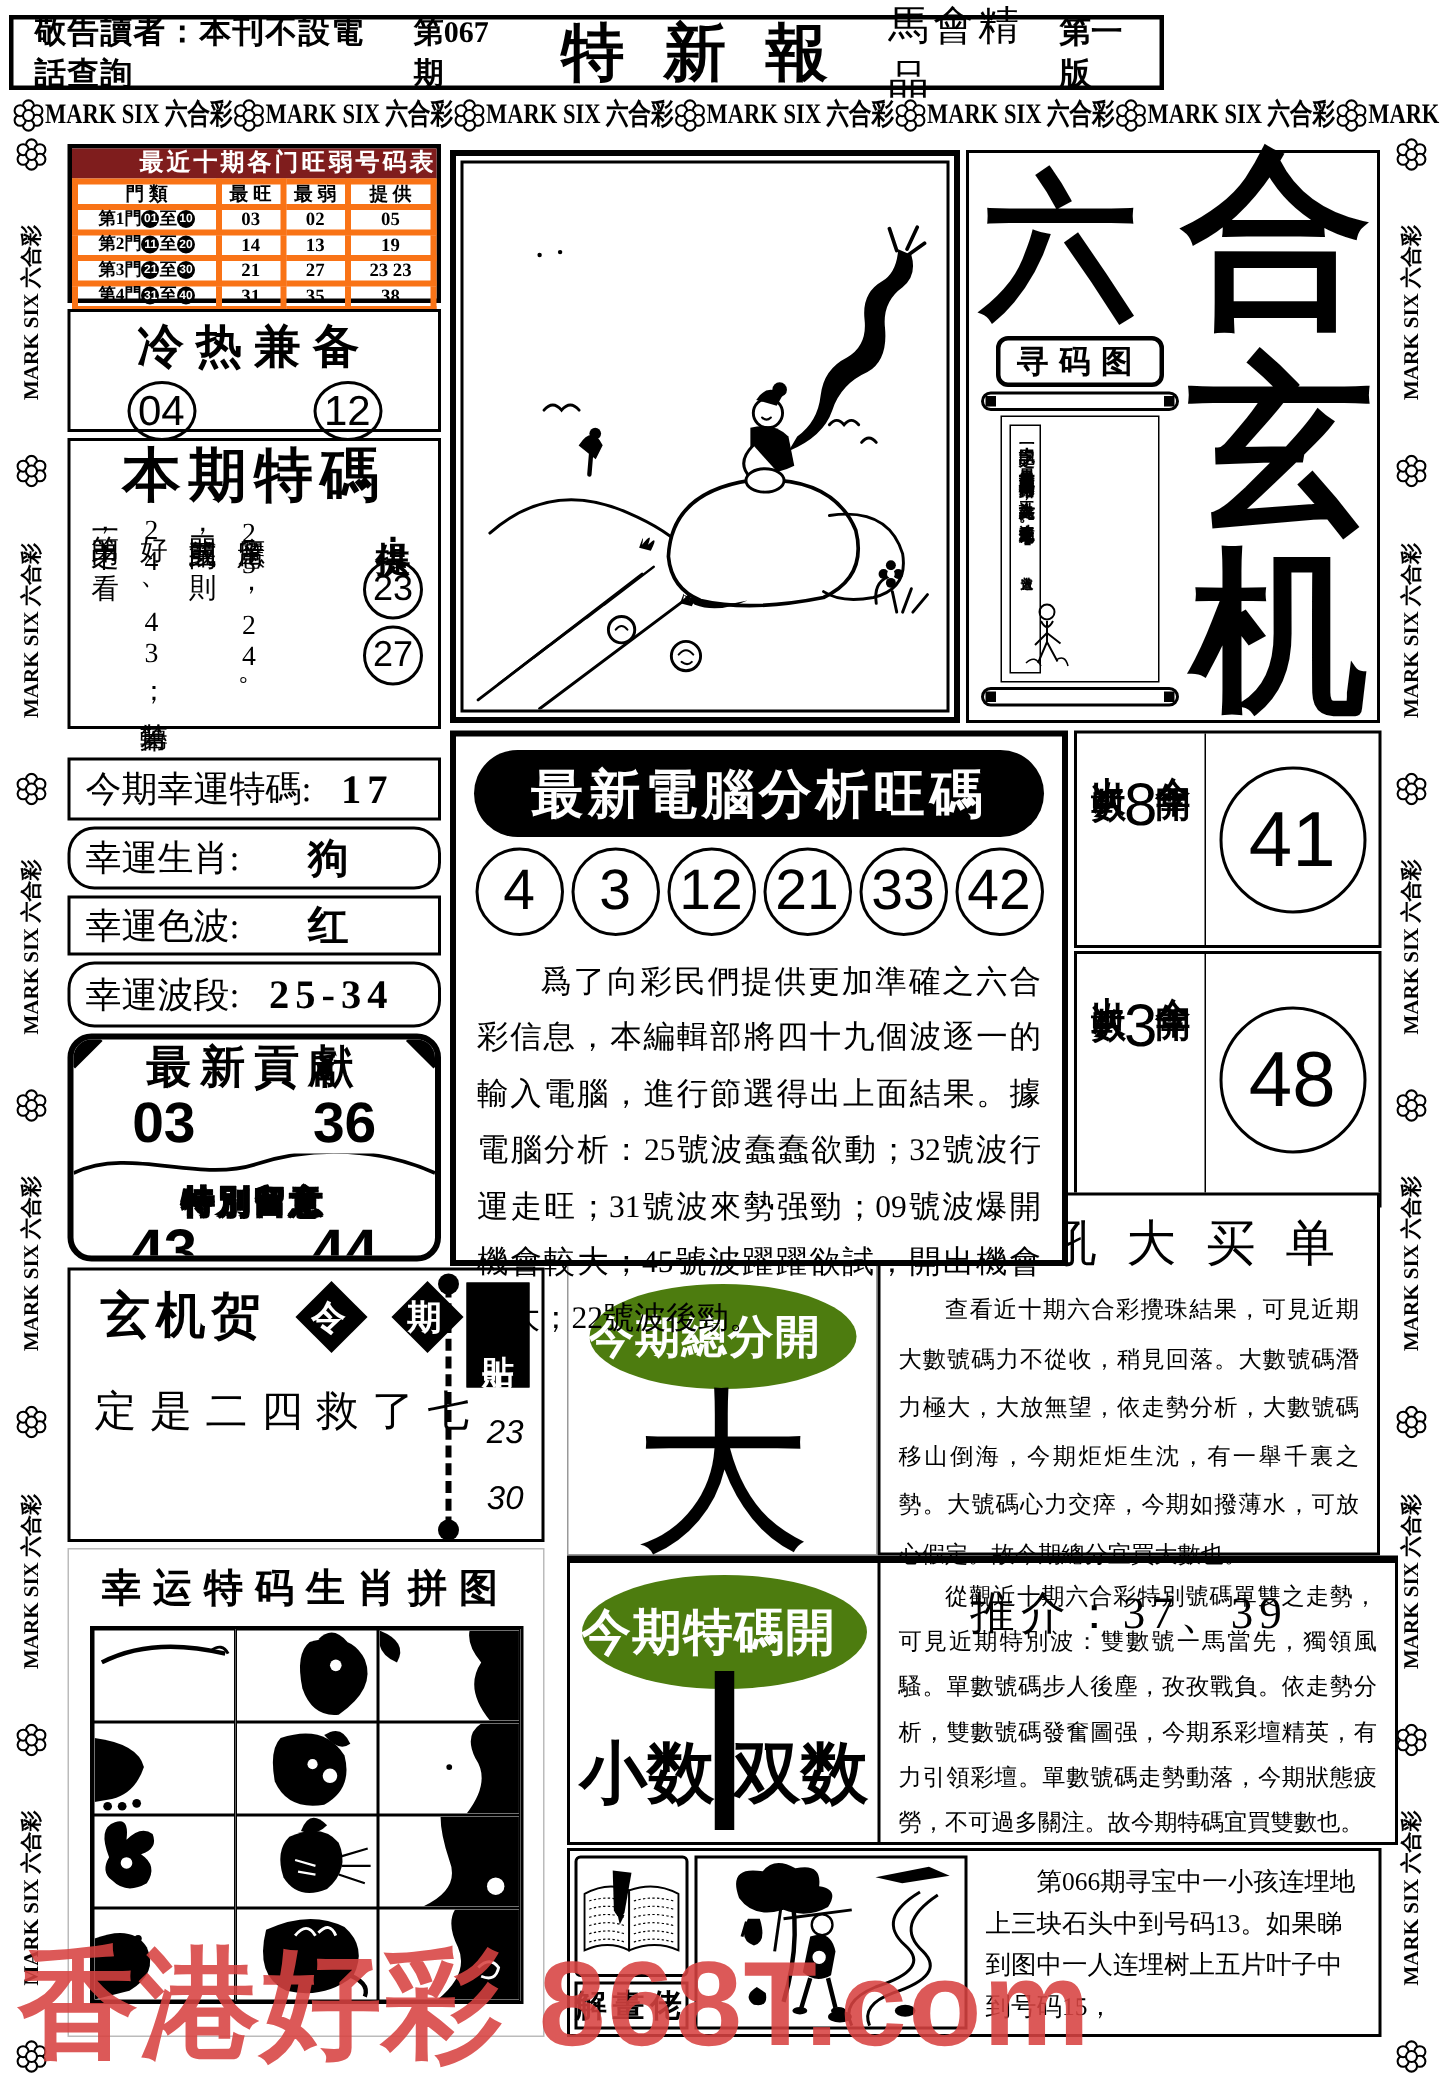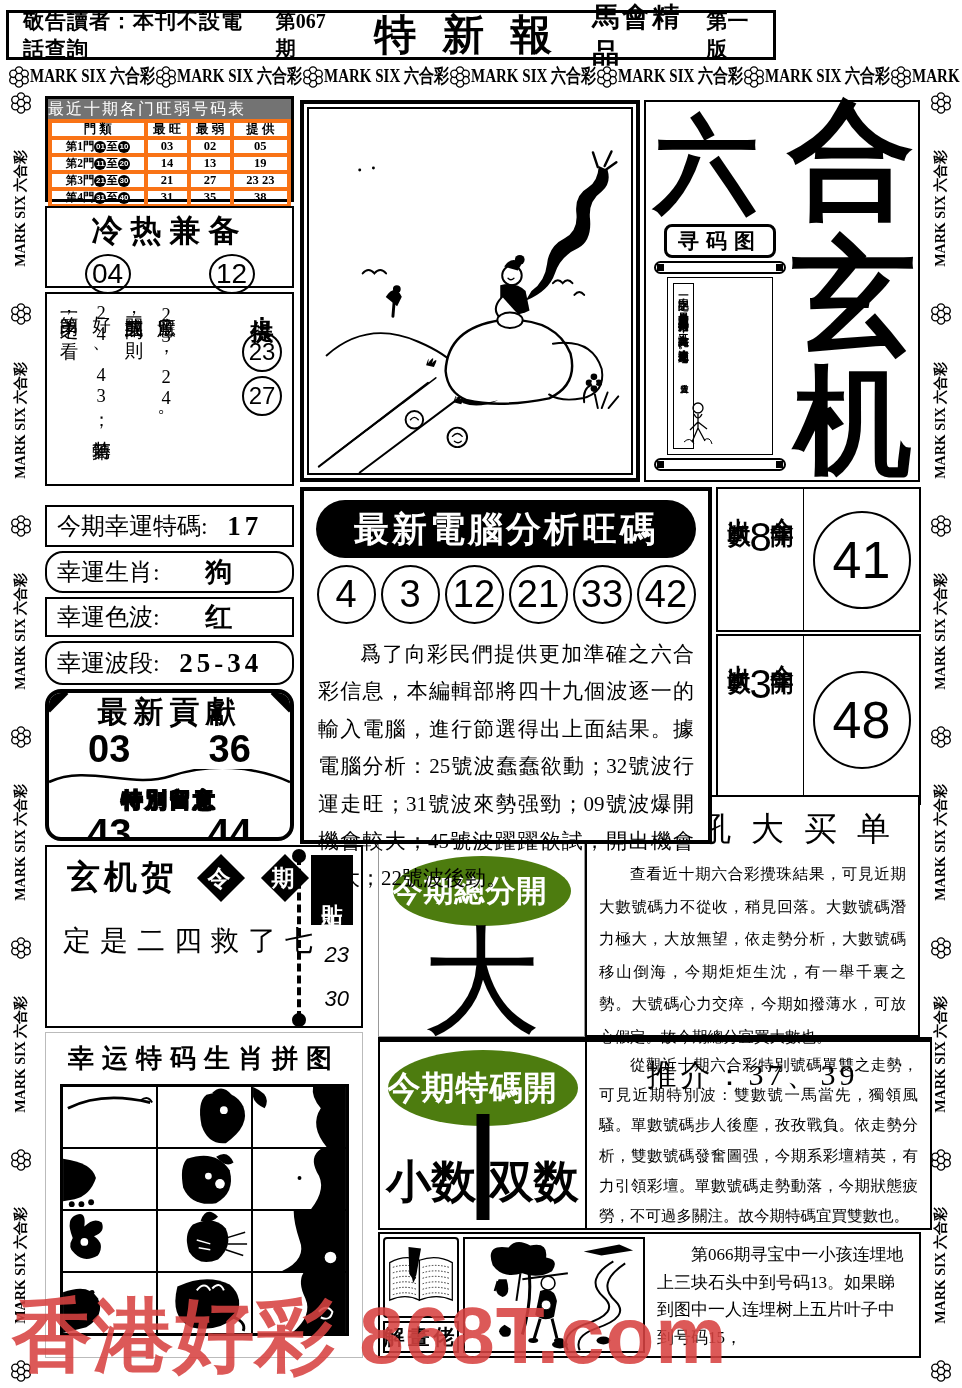--- a/index.html
+++ b/index.html
@@ -5,32 +5,32 @@
   *{margin:0;padding:0;box-sizing:border-box}
   html,body{width:962px;height:1388px;background:#fff;overflow:hidden}
   body{position:relative;font-family:"Liberation Serif","DejaVu Serif",serif;color:#000}
   .abs{position:absolute}
   .bx{border:2px solid #000;background:#fff}
   
   .hdr{left:6px;top:10px;width:770px;height:50px;border:3px solid #000;display:flex;align-items:center;gap:14px;padding:0 14px;background:#fff}
   .hdr .notice{font-size:21px;font-weight:700;letter-spacing:1px}
   .hdr .issue{font-size:20px;font-weight:700}
   .hdr .big{font-size:42px;font-weight:700;letter-spacing:26px;flex:0 0 auto;margin-left:26px}
-  .hdr .sub{font-size:27px;font-weight:700;letter-spacing:3px}
+  .hdr .sub{font-size:27px;font-weight:400;letter-spacing:3px}
   .hdr .ed{font-size:21px;font-weight:700;margin-left:auto}
   
   .marq{left:8px;top:63px;width:946px;height:27px;display:flex;align-items:center;justify-content:space-between}
   .marq .mtxt{font-size:15px;font-weight:700;letter-spacing:0px;white-space:nowrap;transform:scaleY(1.25)}
   .fl{width:22px;height:22px;flex:0 0 auto}
   .vstrip{top:92px;width:38px;height:1290px;display:flex;flex-direction:column;align-items:center;justify-content:space-between}
   .vstrip .mtxt{writing-mode:vertical-rl;text-orientation:sideways;transform:rotate(180deg);font-size:14px;font-weight:700;white-space:nowrap}
   .vstrip.left{left:2px}.vstrip.right{left:922px}
   
   .hot{left:45px;top:96px;width:249px;height:106px;border:3px solid #000;background:#fff}
-  .hot .ttl{background:#737373;color:#fff;font-weight:400;font-size:16px;text-align:left;letter-spacing:2px;line-height:20px;height:20px}
+  .hot .ttl{background:#7f1d1d;color:#fff;font-weight:700;font-size:16px;text-align:right;letter-spacing:2px;line-height:20px;height:20px}
   .hot table{width:100%;border-collapse:collapse;table-layout:fixed}
   .hot th,.hot td{border:4px solid #f97316;font-size:12.5px;font-weight:700;text-align:center;height:13px;line-height:13px;padding:0}
   .hot .door{font-size:11.5px;white-space:nowrap}
   .bn{display:inline-block;width:12px;height:12px;border-radius:50%;background:#000;color:#fff;font-size:8px;line-height:12px;text-align:center;font-style:normal;font-family:"Liberation Sans",sans-serif;vertical-align:1px}
   
   .cold{left:45px;top:206px;width:249px;height:82px;text-align:center;padding-top:2px}
   .cold .ttl{font-size:31px;font-weight:900;letter-spacing:8px}
   .cnum{display:inline-flex;align-items:center;justify-content:center;border:2.5px solid #000;border-radius:50%;width:46px;height:40px;font-size:28px;font-weight:500;font-family:"Liberation Sans",sans-serif}
   .cold .row{display:flex;justify-content:center;gap:78px;margin-top:2px}
   
@@ -451,20 +451,21 @@
 
 <div class="abs bx cold">
   <div class="ttl">冷热兼备</div>
   <div class="row">
     <span class="cnum">04</span>
     <span class="cnum">12</span>
   </div>
 </div>
 
 <div class="abs bx spec">
+  <div class="ttl">本期特碼</div>
   <div class="cols">
     <div style="display:flex;gap:14px" id="sp-cols">
         <span class="vc">第一門之中，看</span>
         <span class="vc">好24、43；若轉第</span>
         <span class="vc">三門或第五門，則</span>
         <span class="vc">應留意23，24。</span>
       </div>
     <div class="prov">
       <span class="vc">提供：</span>
       <span class="cnum">23</span>

